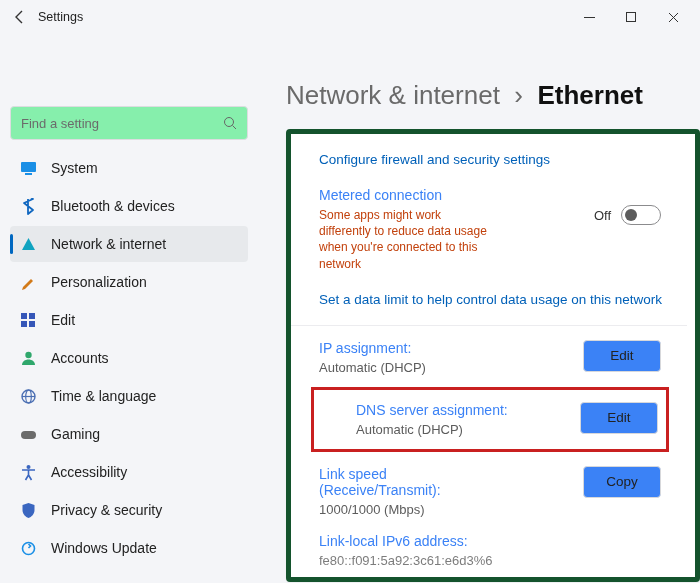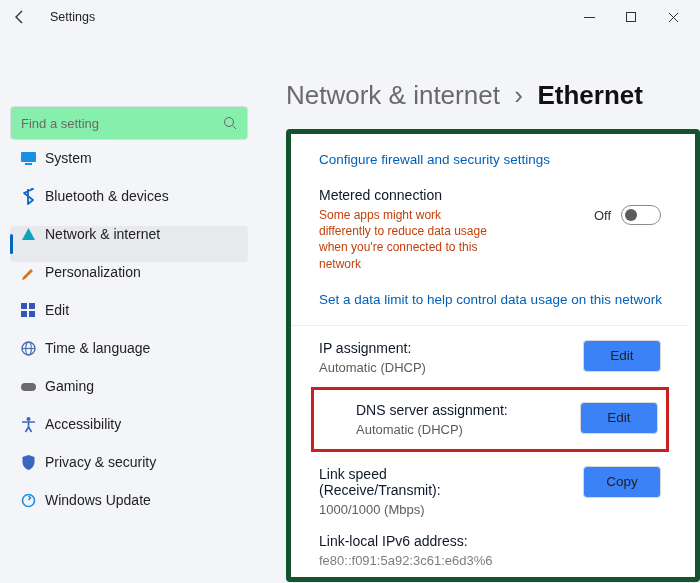--- a/index.html
+++ b/index.html
@@ -1,40 +1,40 @@
 <!DOCTYPE html>
 <html><head>
 <meta charset="utf-8">
 <style>
   * { box-sizing: border-box; margin: 0; padding: 0; font-family: "Segoe UI", Arial, sans-serif; }
   body { width: 700px; height: 583px; background: #f4f5f8; overflow: hidden; color: #1a1a1a; }
   .titlebar { height: 34px; display: flex; align-items: center; padding: 0 6px; }
   .titlebar .back { width: 28px; height: 28px; display:flex; align-items:center; justify-content:center; border-radius:4px; }
-  .titlebar .title { font-size: 12.5px; margin-left: 16px; color:#222; }
+  .titlebar .title { font-size: 12.5px; margin-left: 4px; color:#222; }
   .winctl { margin-left:auto; display:flex; }
   .winbtn { width: 42px; height: 28px; display:flex; align-items:center; justify-content:center; }
   .winbtn svg { stroke:#333; }
   .layout { display:flex; height: calc(100% - 34px); }
   .side { width: 258px; padding: 8px 10px 0 10px; }
   .searchbox { height: 34px; background: #86efac; border: 1px solid #dcdde0; border-radius: 4px; display:flex; align-items:center; padding: 0 10px; margin: 64px 0 10px 0; }
   .searchbox input { flex:1; border:none; outline:none; background:transparent; font-size:13px; color:#555; }
   .searchbox input::placeholder { color:#6b6b6b; }
-  .nav-item { height: 36px; display:flex; padding: 0 10px; border-radius:4px; font-size:14px; color:#222; gap:8px; margin-bottom:2px; cursor:default; }
+  .nav-item { height: 36px; display:flex; align-items:center; padding: 0 10px; border-radius:4px; font-size:14px; color:#222; gap:14px; margin-bottom:2px; cursor:default; }
   .nav-item.sel { background:#e7e9ec; position:relative; }
   .nav-item.sel::before { content:""; position:absolute; left:0; top:8px; bottom:8px; width:3px; background:#0067c0; border-radius:2px; }
   .nav-ico { width:17px; height:17px; display:flex; align-items:center; justify-content:center; }
   .main { flex:1; overflow:hidden; display:flex; flex-direction:column; }
   .crumb { padding: 46px 0 18px 28px; font-size: 26px; color:#6a6a6a; font-weight:400; white-space:nowrap; }
   .crumb .last { color:#111; font-weight:600; }
   .panel { margin-left: 28px; background:#fff; border:5px solid #14532d; border-radius:4px; padding: 6px 8px 0 0; height: calc(100% - 96px); box-shadow: 0 1px 2px rgba(0,0,0,0.03); }
   .link { color:#0060b8; font-size:13.5px; padding: 12px 0 12px 28px; display:block; }
   .hr { border-top:1px solid #ececef; margin: 6px 0; }
   .row { display:flex; padding: 8px 26px 8px 28px; align-items:flex-start; }
   .row .txt { flex:1; padding-right: 10px; }
-  .row .lbl { font-size: 14px; color:#0f172a; margin-bottom: 4px; }
+  .row .lbl { font-size: 14px; color:#3b82f6; margin-bottom: 4px; }
   .row .sub { font-size: 12px; color:#c2410c; line-height: 1.35; max-width: 170px; }
   .row .val { font-size: 13px; color:#5c5c5c; margin-top: 2px; }
   .edit-btn { min-width: 78px; height: 32px; border:1px solid #d7d8db; background:#3b82f6; border-radius:4px; font-size:13.5px; color:#222; display:flex; align-items:center; justify-content:center; }
   .toggle { display:flex; align-items:center; gap:10px; margin-top:18px; }
   .toggle-label { font-size:13px; color:#333; }
   .switch { width:40px; height:20px; border-radius:20px; border:1px solid #8b8b8d; background:#fff; position:relative; }
   .switch::after { content:""; position:absolute; left:3px; top:3px; width:12px; height:12px; border-radius:50%; background:#5c5c5c; }
   .highlight { border:3px solid #c92020; margin: 4px 18px 6px 20px; padding: 8px 8px 8px 8px; }
   .highlight .row { padding: 4px 0 4px 8px; margin-left: 26px; }
   .chev { color:#6a6a6a; font-weight:400; }
@@ -118,20 +118,29 @@
               <rect x="9" y="1" width="6" height="6" fill="#3556b8"></rect>
               <rect x="1" y="9" width="6" height="6" fill="#3556b8"></rect>
               <rect x="9" y="9" width="6" height="6" fill="#3556b8"></rect>
             </svg>
           </span>
           <span>Edit</span>
         </div>
         <div class="nav-item">
           <span class="nav-ico">
             <svg width="17" height="17" viewBox="0 0 17 17">
+              <circle cx="8.5" cy="5" r="3.2" fill="#2fa76c"></circle>
+              <path d="M2 15c0-3.4 3-5.5 6.5-5.5S15 11.6 15 15z" fill="#2fa76c"></path>
+            </svg>
+          </span>
+          <span>Accounts</span>
+        </div>
+        <div class="nav-item">
+          <span class="nav-ico">
+            <svg width="17" height="17" viewBox="0 0 17 17">
               <circle cx="8.5" cy="8.5" r="6.5" fill="none" stroke="#4b6fb3" stroke-width="1.4"></circle>
               <ellipse cx="8.5" cy="8.5" rx="2.8" ry="6.5" fill="none" stroke="#4b6fb3" stroke-width="1.2"></ellipse>
               <line x1="2" y1="8.5" x2="15" y2="8.5" stroke="#4b6fb3" stroke-width="1.2"></line>
             </svg>
           </span>
           <span>Time &amp; language</span>
         </div>
         <div class="nav-item">
           <span class="nav-ico">
             <svg width="17" height="17" viewBox="0 0 17 17">

